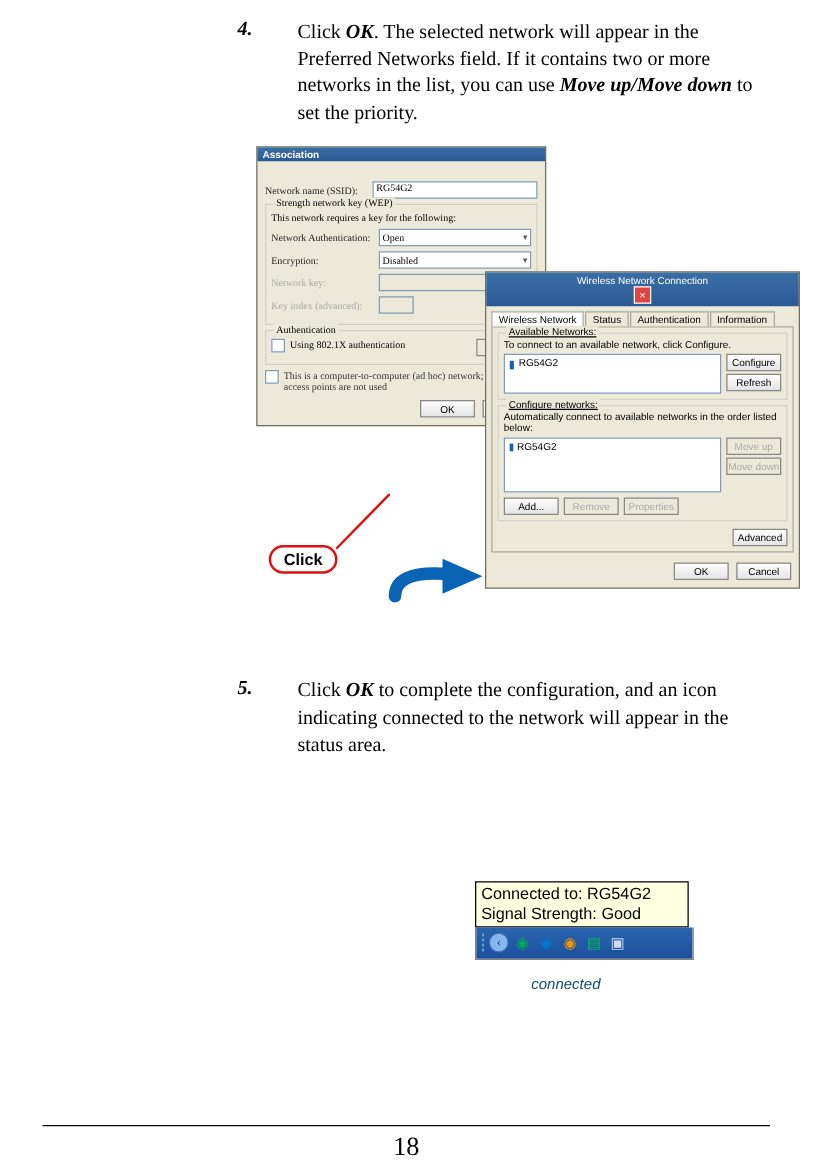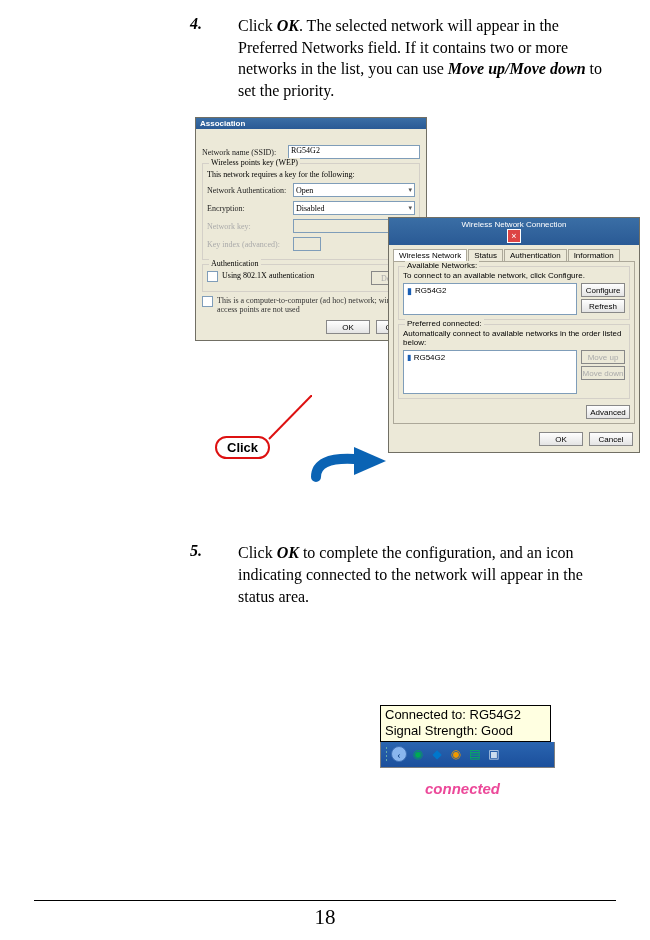--- a/index.html
+++ b/index.html
@@ -40,21 +40,21 @@
     font-style: italic;
   }
   .screenshots {
     position: relative;
     height: 405px;
     margin-left: 0;
   }
   
   .dialog1 {
     position: absolute;
-    left: 165px;
+    left: 175px;
     top: 0;
     width: 230px;
     background: #ece9d8;
     border: 1px solid #716f64;
     font-family: Tahoma, sans-serif;
     font-size: 8px;
   }
   .titlebar1 {
     background: linear-gradient(#3a6ea5, #2a5a95);
     color: #fff;
@@ -143,21 +143,21 @@
     border:1px solid #7f9db9; background:#fff; height:26px; font-size:8px;
     padding:2px 3px; display:flex; align-items:flex-start; gap:3px;
   }
   .listbox .sig { color:#1a5fb4; font-size:9px; }
   .listbox2 {
     border:1px solid #7f9db9; background:#fff; height:38px; font-size:8px;
     padding:2px 3px;
   }
   .btncol { display:flex; flex-direction:column; gap:2px; }
   .group { border:1px solid #d4d0c8; padding:4px; position:relative; margin-bottom:4px;}
-  .group .legend { position:absolute; top:-6px; left:6px; background:#ece9d8; padding:0 2px; }
+  .group .legend { position:absolute; top:-6px; left:6px; background:#ece9d8; padding:0 2px;text-decoration:underline; }
   .flex { display:flex; gap:4px; }
   .d2-foot { display:flex; justify-content:flex-end; gap:6px; padding:4px 6px 6px 0; }
   .d2-adv { display:flex; justify-content:flex-end; padding:2px 0 0 0;}
 
   .click-callout {
     position:absolute;
     left:185px;
     top:319px;
     border:2px solid #d11;
     border-radius:12px;
@@ -222,23 +222,23 @@
     width:16px; height:16px;
     display:flex; align-items:center; justify-content:center;
     font-size:12px;
     color:#fff;
   }
   .connected-label {
     position:absolute;
     left:425px; top:780px;
     font-family: Arial, sans-serif;
     font-style: italic;
-    font-weight: bold;
-    font-size: 15px;
-    color:#ec4899;
+    font-weight: normal;
+    font-size: 12px;
+    color:#0c4a6e;
   }
 
   .page-number {
     position:absolute;
     bottom:10px; left:0; right:0;
     text-align:center;
     font-size:21px;
     border-top:1px solid #000;
     margin:0 34px;
     padding-top:4px;
@@ -259,21 +259,21 @@
   <div class="screenshots">
 
     <div class="dialog1">
       <div class="titlebar1">Association</div>
       <div class="d1-body">
         <div class="row">
           <label>Network name (SSID):</label>
           <div class="winput">RG54G2</div>
         </div>
         <div class="fieldset">
-          <span class="legend">Wireless points key (WEP)</span>
+          <span class="legend">Strength network key (WEP)</span>
           <div style="margin:2px 0 4px 0">This network requires a key for the following:</div>
           <div class="row">
             <label>Network Authentication:</label>
             <div class="wselect">
                 <span>Open</span>
               </div>
           </div>
           <div class="row">
             <label>Encryption:</label>
             <div class="wselect">
@@ -328,31 +328,36 @@
               <span class="sig">▮</span>
               <span>RG54G2</span>
             </div>
             <div class="btncol">
               <span class="wbtn">Configure</span>
               <span class="wbtn">Refresh</span>
             </div>
           </div>
         </div>
         <div class="group">
-          <span class="legend">Preferred connected:</span>
+          <span class="legend">Configure networks:</span>
           <div style="margin-bottom:3px">Automatically connect to available networks in the order listed below:</div>
           <div class="flex">
             <div class="listbox2" style="flex:1">
               <span style="color:#1a5fb4">▮</span> <span>RG54G2</span>
             </div>
             <div class="btncol">
               <span class="wbtn disabled">Move up</span>
               <span class="wbtn disabled">Move down</span>
             </div>
           </div>
+          <div class="flex" style="margin-top:4px">
+            <span class="wbtn">Add...</span>
+            <span class="wbtn disabled">Remove</span>
+            <span class="wbtn disabled">Properties</span>
+          </div>
         </div>
         <div class="d2-adv">
           <span class="wbtn">Advanced</span>
         </div>
       </div>
       <div class="d2-foot">
         <span class="wbtn">OK</span>
         <span class="wbtn">Cancel</span>
       </div>
     </div>

